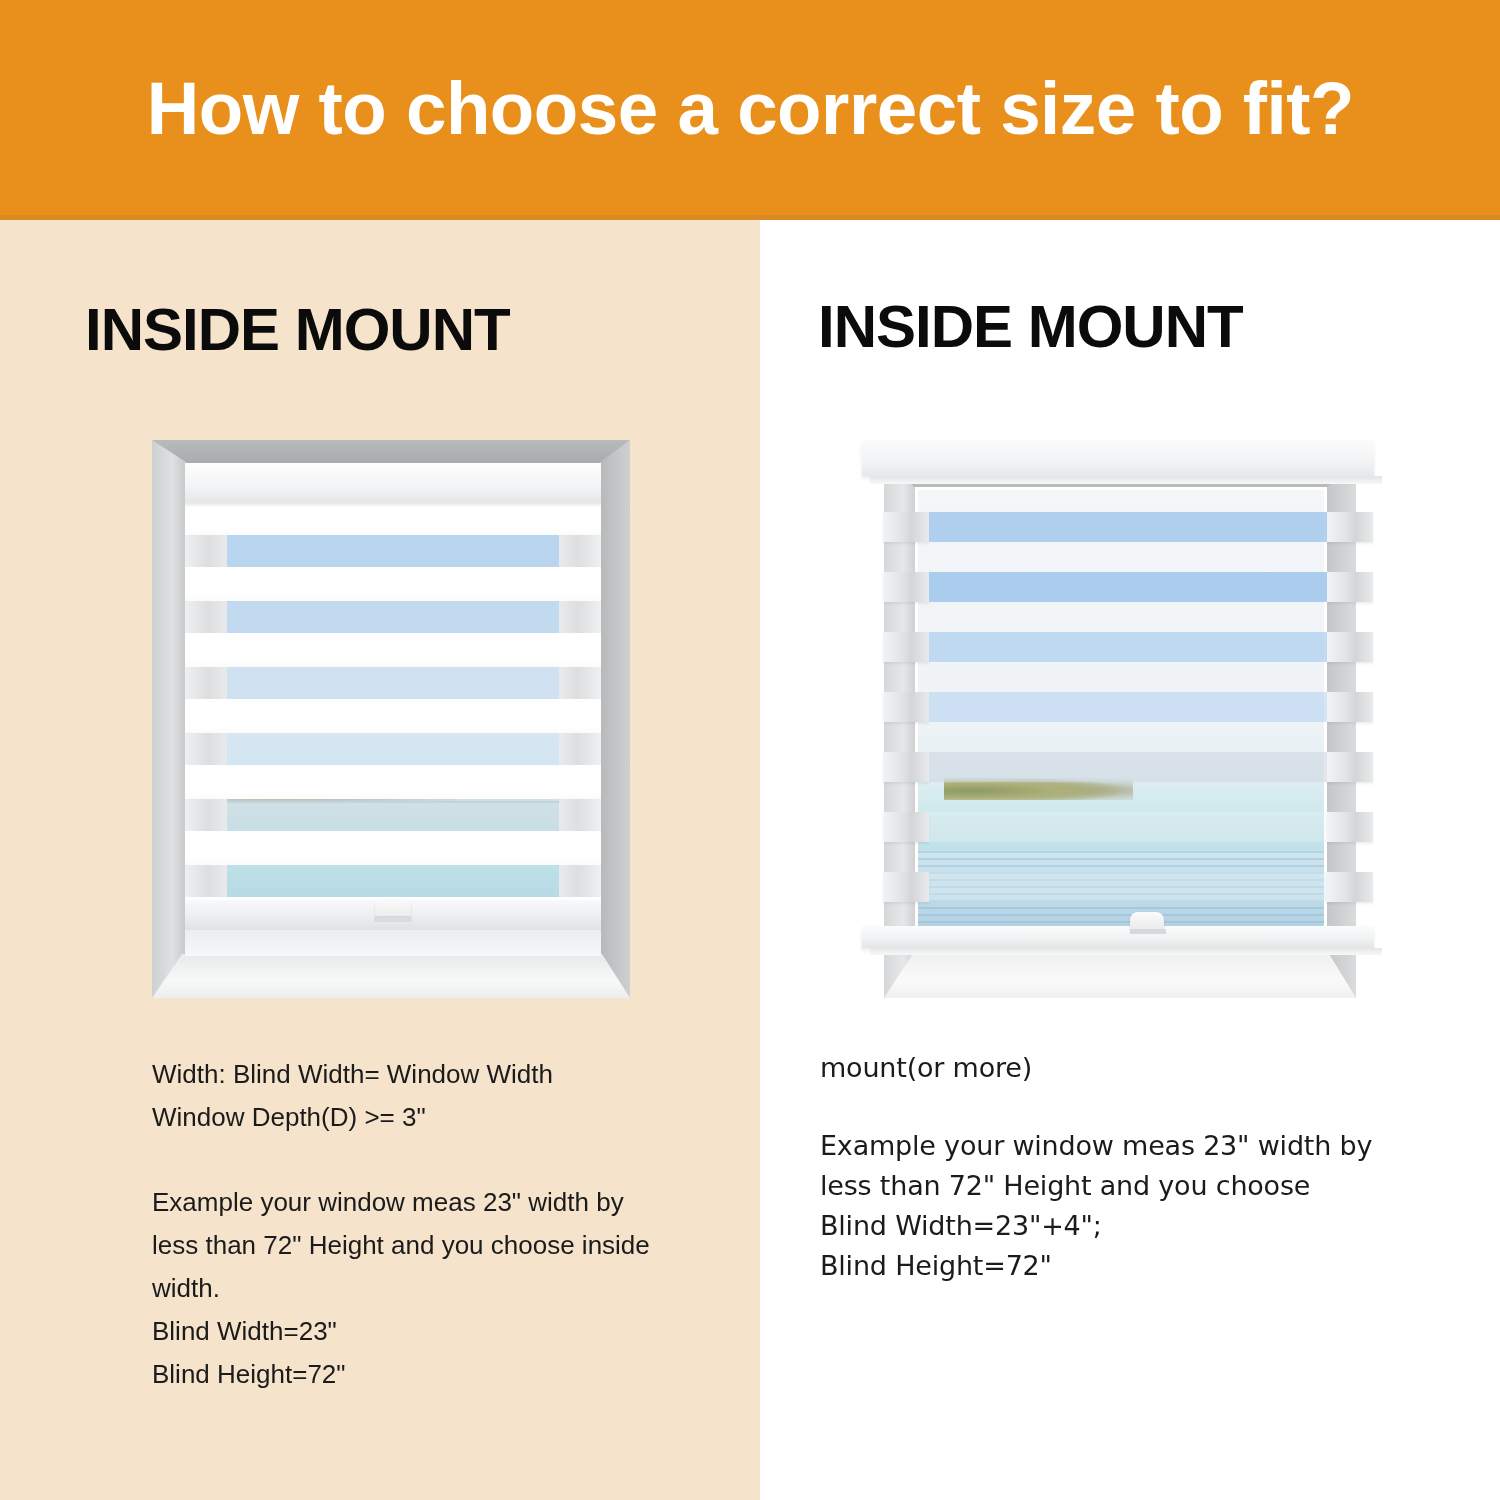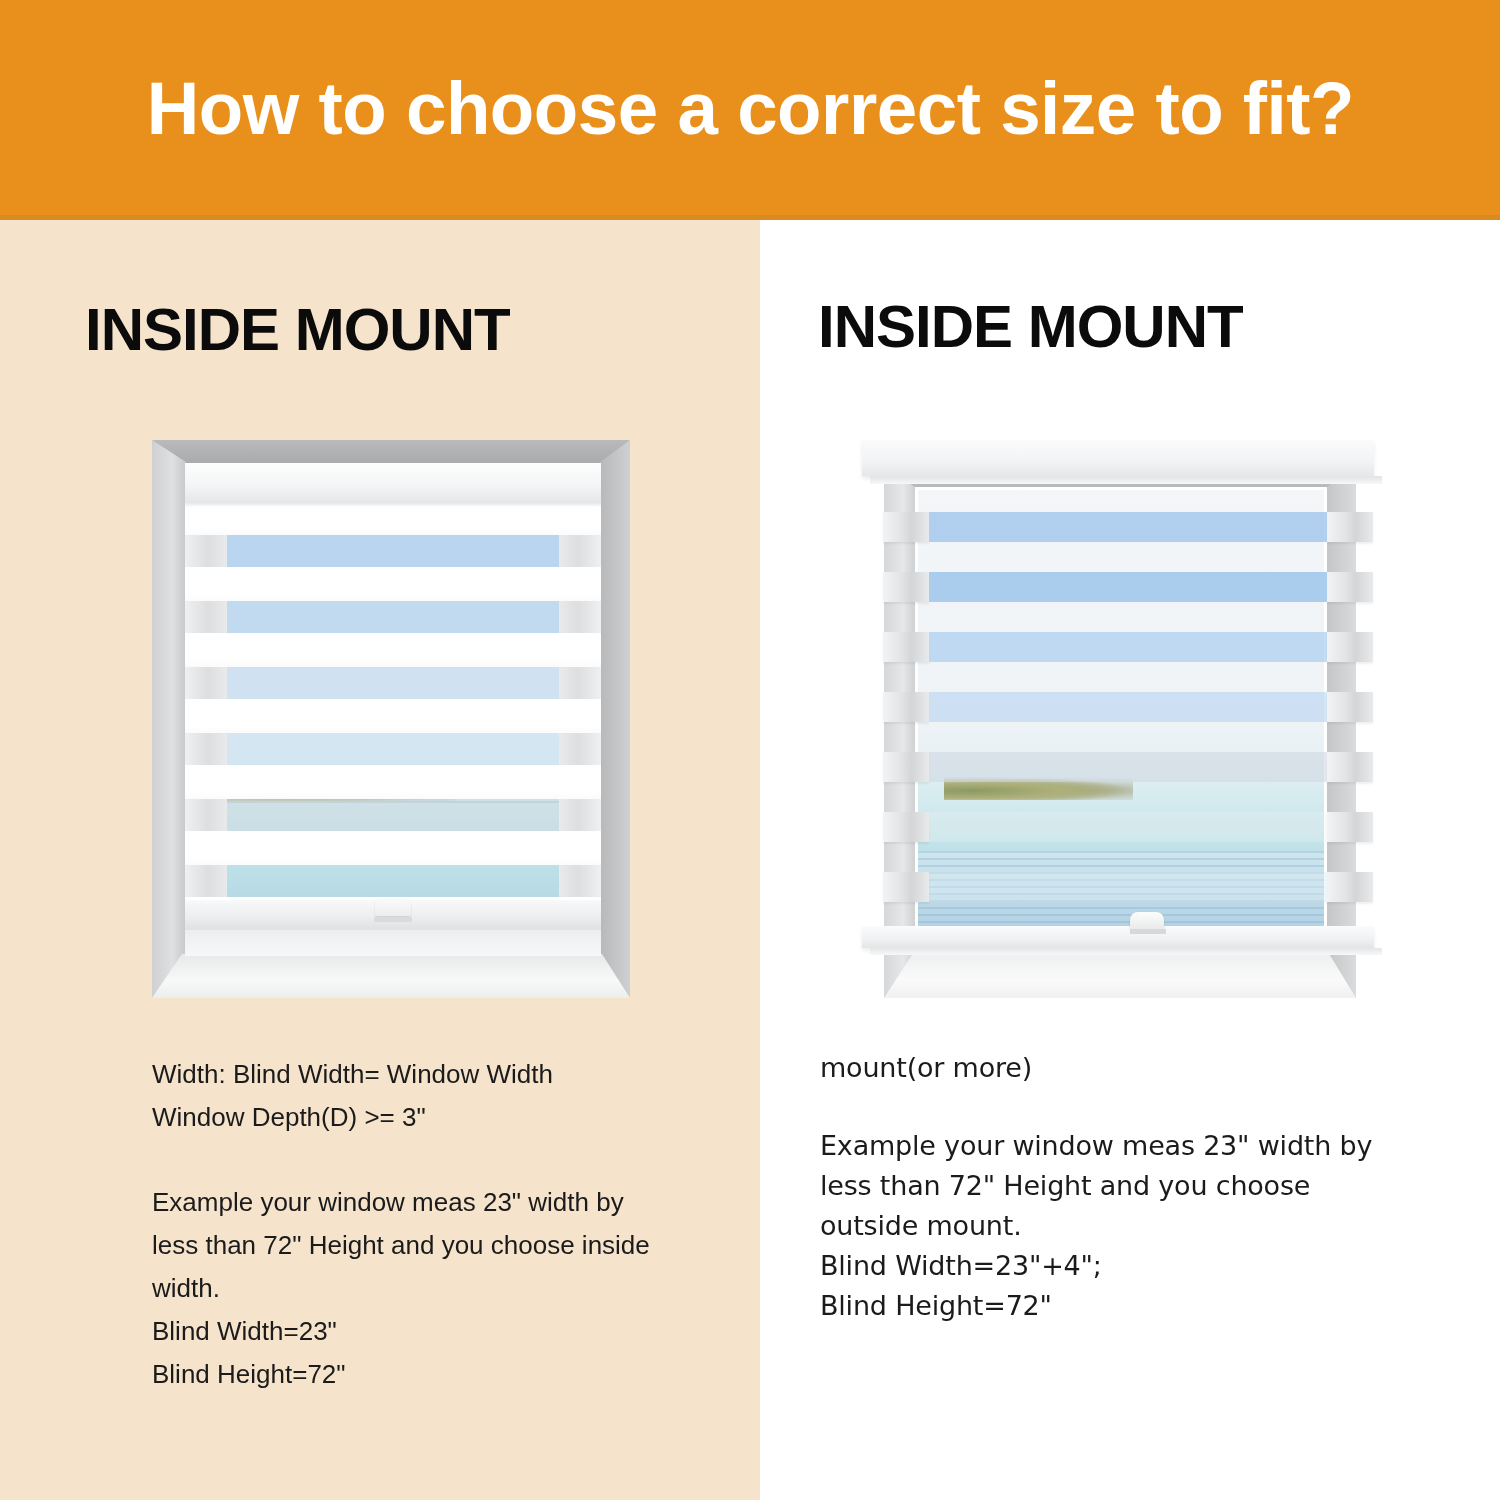--- a/index.html
+++ b/index.html
@@ -481,18 +481,17 @@
     <div class="om-bottomrail" style="top:486px;"></div>
     <div class="om-tab" style="top:472px;"></div>
     <div class="om-tab-line" style="top:489px;"></div>
   </div>
 
   <div class="copy copy-right">
     <p>mount(or more)</p>
     <div class="gap"></div>
     <p>Example your window meas 23" width by</p>
     <p>less than 72" Height and you choose</p>
-    <p>outside mount.</p>
     <p>Blind Width=23"+4";</p>
     <p>Blind Height=72"</p>
   </div>
 
 </div>
 
 </body></html>

